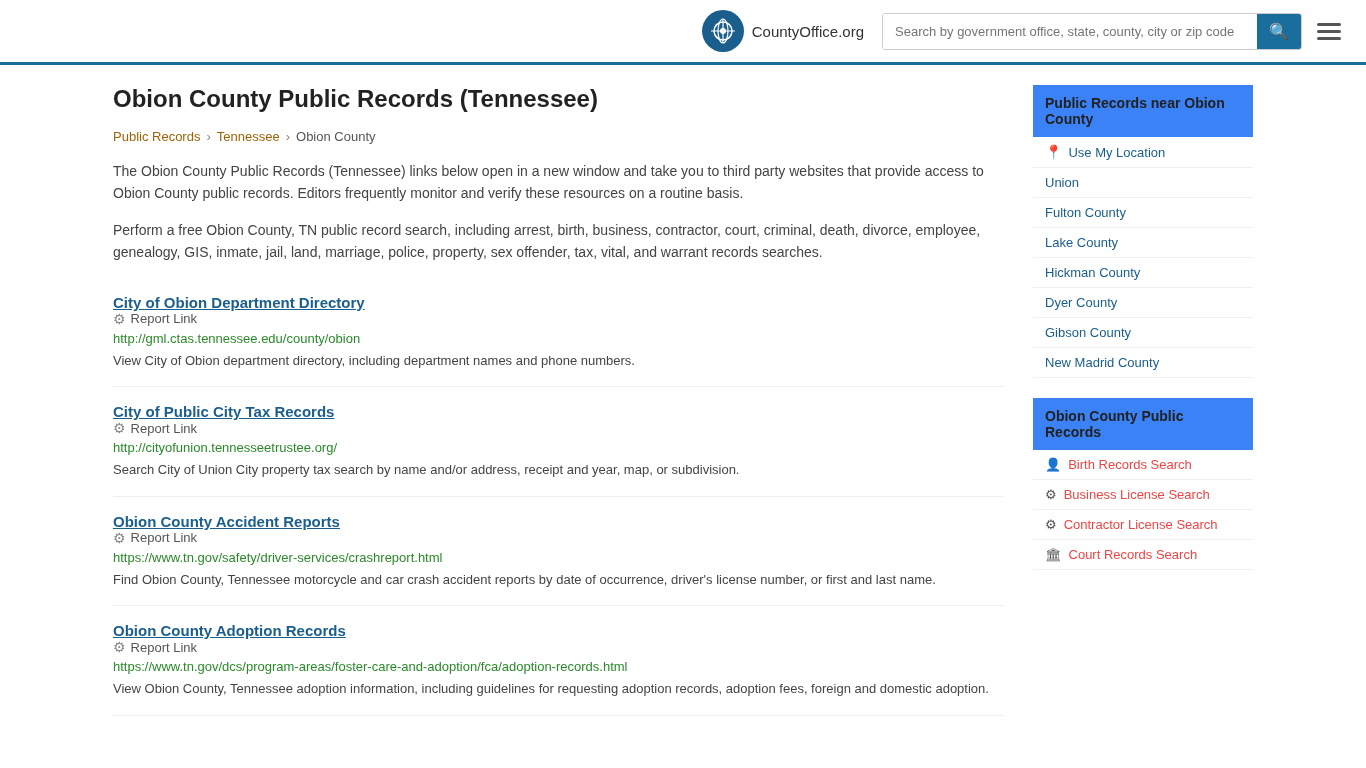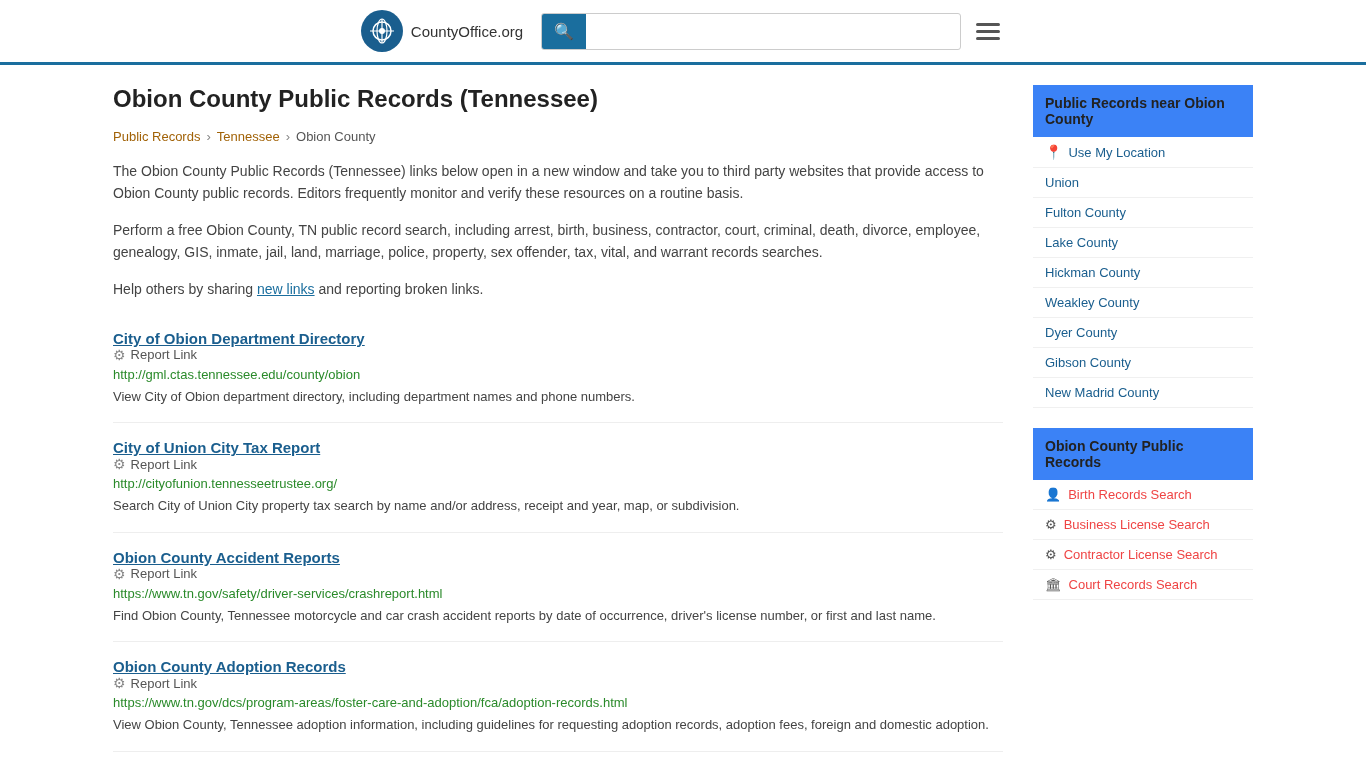--- a/index.html
+++ b/index.html
@@ -5,21 +5,21 @@
     * { box-sizing: border-box; margin: 0; padding: 0; }
     body { font-family: Arial, sans-serif; font-size: 14px; color: #333; background: #fff; }
 
     
     .header {
       background: #fff;
       border-bottom: 3px solid #1a6e9e;
       padding: 10px 20px;
       display: flex;
       align-items: center;
-      justify-content: center;
+      justify-content: flex-end;
       gap: 18px;
     }
     .logo-area {
       display: flex;
       align-items: center;
       gap: 8px;
     }
     .logo-circle {
       width: 42px;
       height: 42px;
@@ -222,20 +222,21 @@
         <ellipse cx="14" cy="14" rx="5" ry="12" fill="none" stroke="#fff" stroke-width="1.2"></ellipse>
         <circle cx="14" cy="14" r="3" fill="#fff"></circle>
       </svg>
     </div>
     <div class="logo-text">
       <span>CountyOffice</span><span style="color:#333;font-weight:normal;font-size:15px;">.org</span>
     </div>
   </div>
   <div class="header-right">
     <div class="search-bar">
+      <input type="text" placeholder="Search by government office, state, county, city or zip code" style="">
       <button class="search-btn">🔍</button>
     </div>
     <button class="hamburger-btn">
       <span></span>
       <span></span>
       <span></span>
     </button>
   </div>
 </header>
 
@@ -248,39 +249,36 @@
     <div class="breadcrumb">
       <a href="#">Public Records</a>
       <span class="breadcrumb-sep">›</span>
       <a href="#">Tennessee</a>
       <span class="breadcrumb-sep">›</span>
       <span>Obion County</span>
     </div>
 
     <p class="description">The Obion County Public Records (Tennessee) links below open in a new window and take you to third party websites that provide access to Obion County public records. Editors frequently monitor and verify these resources on a routine basis.</p>
     <p class="description">Perform a free Obion County, TN public record search, including arrest, birth, business, contractor, court, criminal, death, divorce, employee, genealogy, GIS, inmate, jail, land, marriage, police, property, sex offender, tax, vital, and warrant records searches.</p>
-    <p class="description">
-      <span>Help others by sharing </span><a href="#">new links</a><span> and reporting broken links.</span>
-    </p>
 
     <div id="records-container">
         <div class="record-entry">
       <div class="record-header">
         <span class="record-title">City of Obion Department Directory</span>
         <button class="report-link-btn">
           <span class="report-icon">⚙</span>
           <span>Report Link</span>
         </button>
       </div>
       <div class="record-url">http://gml.ctas.tennessee.edu/county/obion</div>
       <div class="record-desc">View City of Obion department directory, including department names and phone numbers.</div>
     </div>
         <div class="record-entry">
       <div class="record-header">
-        <span class="record-title">City of Union City Tax Report</span>
+        <span class="record-title">City of Public City Tax Records</span>
         <button class="report-link-btn">
           <span class="report-icon">⚙</span>
           <span>Report Link</span>
         </button>
       </div>
       <div class="record-url">http://cityofunion.tennesseetrustee.org/</div>
       <div class="record-desc">Search City of Union City property tax search by name and/or address, receipt and year, map, or subdivision.</div>
     </div>
         <div class="record-entry">
       <div class="record-header">
@@ -314,21 +312,20 @@
       <div class="sidebar-section-title">Public Records near Obion County</div>
       <div class="sidebar-item location-item">
         <span class="location-icon">📍</span>
         <a href="#">Use My Location</a>
       </div>
       <div id="nearby-counties-container">
           <div class="sidebar-item"><a href="#">Union</a></div>
           <div class="sidebar-item"><a href="#">Fulton County</a></div>
           <div class="sidebar-item"><a href="#">Lake County</a></div>
           <div class="sidebar-item"><a href="#">Hickman County</a></div>
-          <div class="sidebar-item"><a href="#">Weakley County</a></div>
           <div class="sidebar-item"><a href="#">Dyer County</a></div>
           <div class="sidebar-item"><a href="#">Gibson County</a></div>
           <div class="sidebar-item"><a href="#">New Madrid County</a></div>
         </div>
     </div>
 
     <div class="sidebar-section">
       <div class="sidebar-section-title">Obion County Public Records</div>
       <div id="public-records-links-container">
           <div class="sidebar-item-with-icon">

